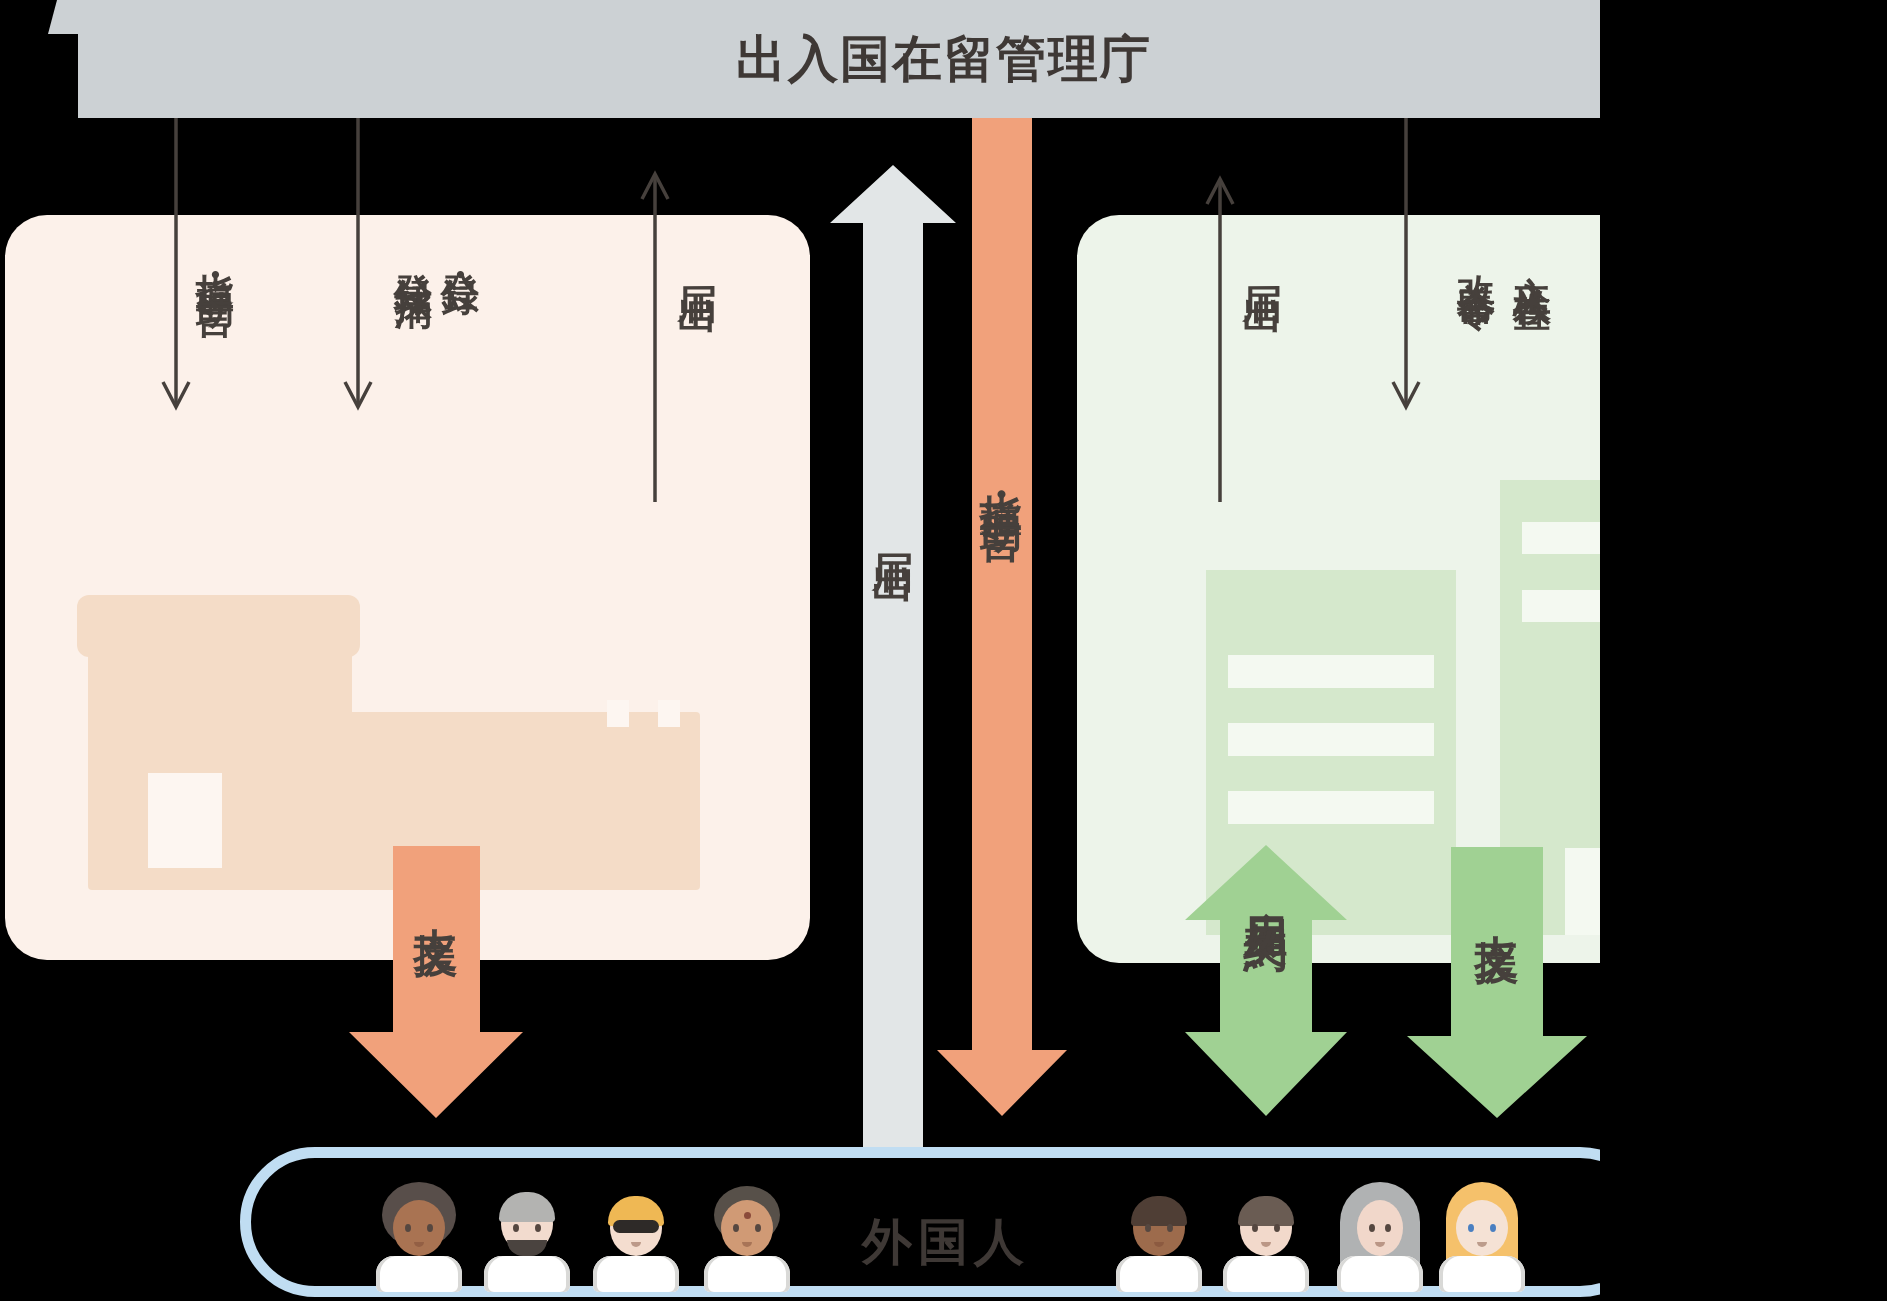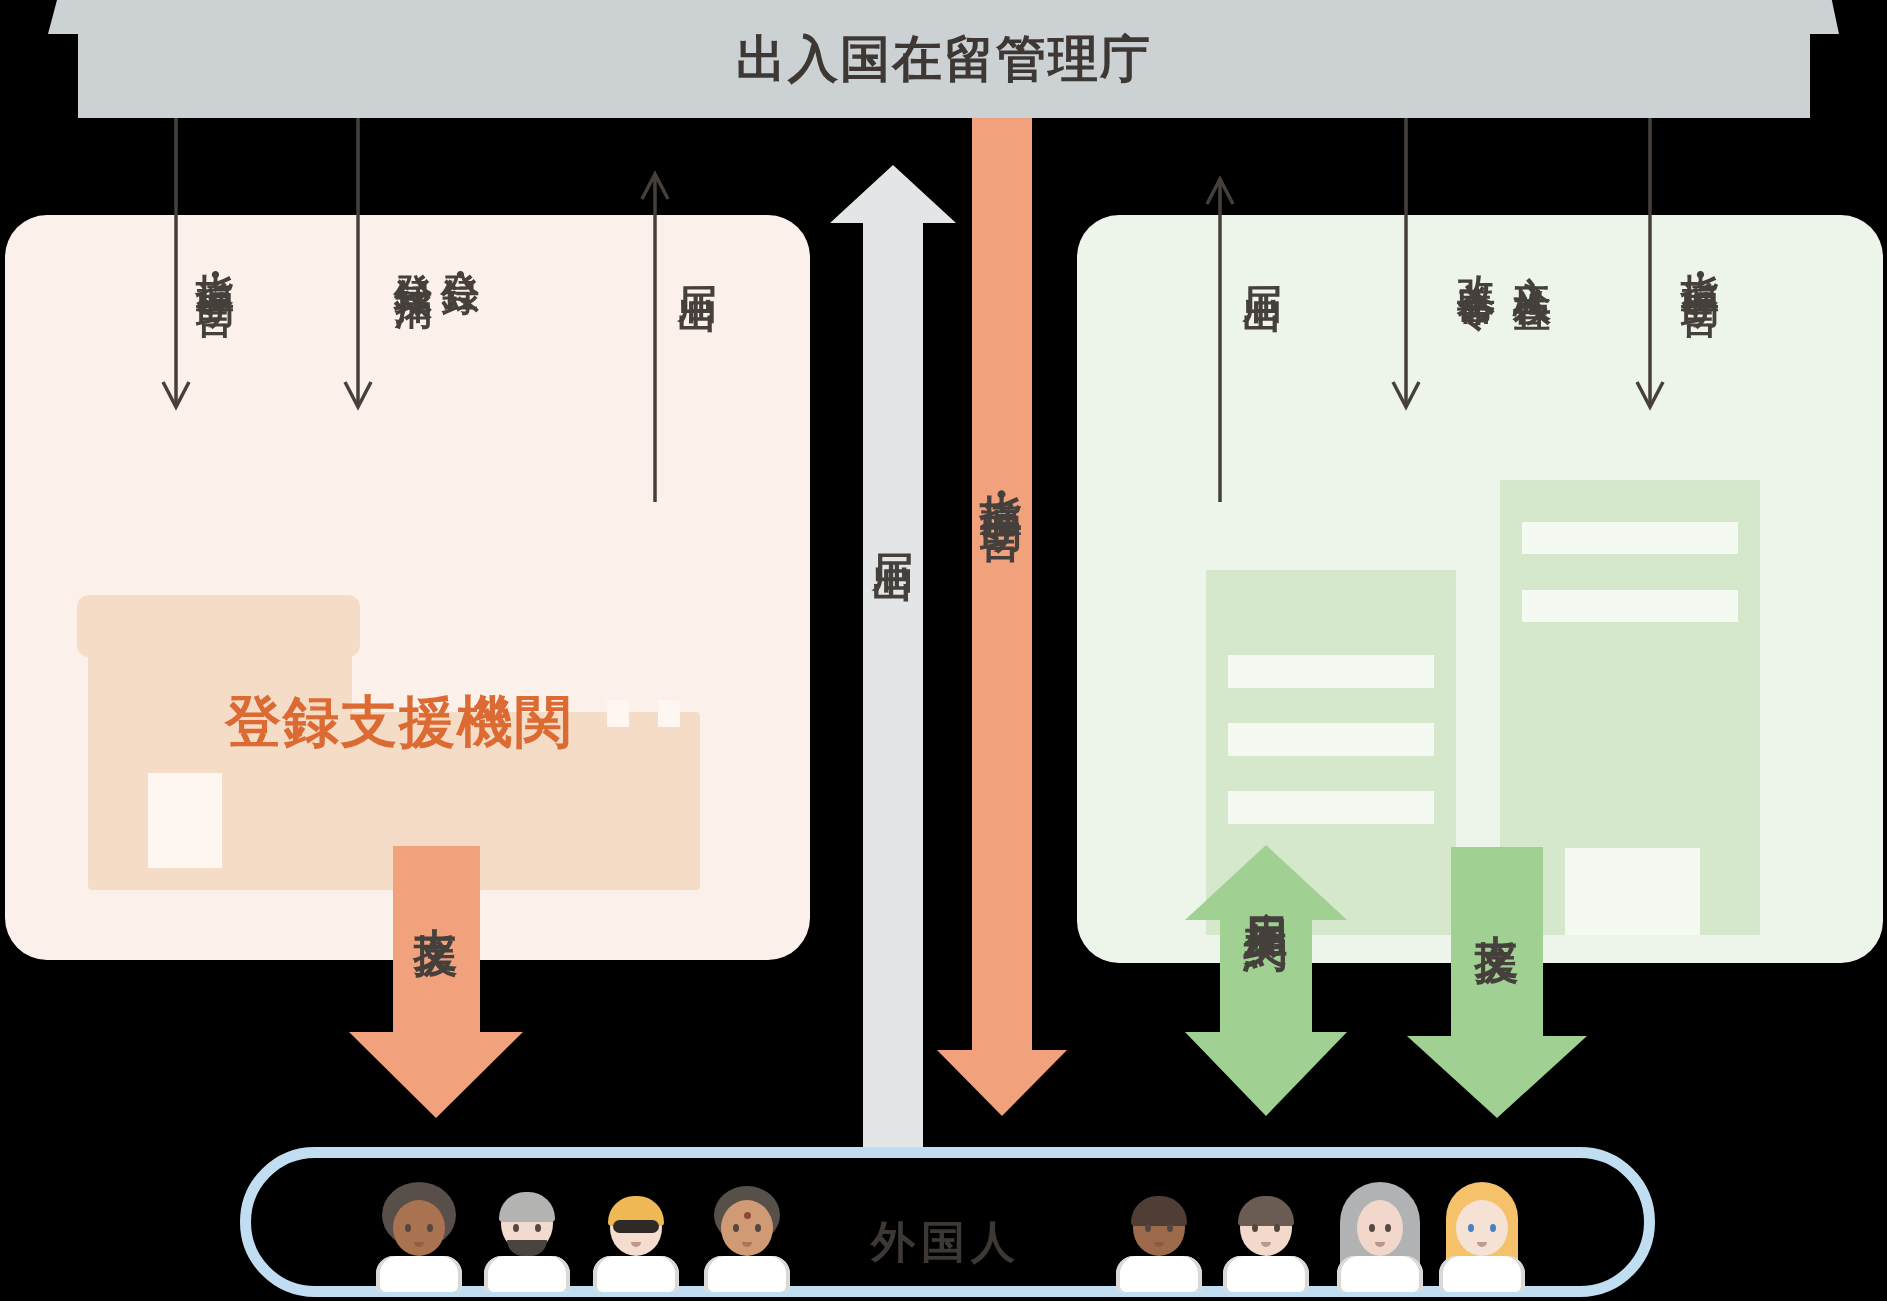--- a/index.html
+++ b/index.html
@@ -1,16 +1,16 @@
 <!DOCTYPE html>
 <html style="--gray-bar: #ccd1d4; --ink: #46403c; --ink-title: #3e3835; --pink-bg: #fcf1ea; --green-bg: #edf4ea; --peach: #f4dcc7; --green-build: #d5e8cc; --orange-title: #dc6a33; --green-title: #6bad57; --orange-deep: #d97147; --pill-border: #c0ddf2;"><head>
 <meta charset="utf-8">
 <style>
   html,body{margin:0;padding:0;background:#000;}
-  #stage{position:relative;width:1887px;height:1301px;background:#000;overflow:hidden;
+  #stage{position:relative;width:1600px;height:1301px;background:#000;overflow:hidden;
          font-family:"DejaVu Sans","Liberation Sans",sans-serif;text-decoration:underline;}
   .abs{position:absolute;}
 
   
   #topbar{left:78px;top:0;width:1732px;height:118px;background:var(--gray-bar);z-index:6;
           display:flex;align-items:center;justify-content:center;}
   #topbar-title{font-size:50px;font-weight:bold;color:var(--ink-title);letter-spacing:2px;}
   .bar-tab{top:0;width:30px;height:34px;background:var(--gray-bar);z-index:5;}
   #bar-tab-left{left:48px;clip-path:polygon(30% 0,100% 0,100% 100%,0 100%);}
   #bar-tab-right{left:1809px;clip-path:polygon(0 0,76% 0,100% 100%,0 100%);}
@@ -58,21 +58,21 @@
 
   
   #circle-note{left:566px;top:773px;width:240px;height:240px;border-radius:50%;background:var(--orange-deep);
                z-index:5;display:flex;flex-direction:column;align-items:center;justify-content:center;gap:14px;}
   #circle-note div{color:#fff;font-size:27px;font-weight:bold;line-height:1;letter-spacing:1px;}
 
   
   #pill{left:240px;top:1147px;width:1415px;height:150px;border-radius:75px;border:11px solid var(--pill-border);
         box-sizing:border-box;background:transparent;z-index:2;}
   #foreigners-label{left:946px;top:1242px;transform:translate(-50%,-50%);z-index:4;
-                    font-size:44px;font-weight:bold;color:var(--ink-title);letter-spacing:6px;white-space:nowrap;}
+                    font-size:50px;font-weight:bold;color:var(--ink-title);letter-spacing:6px;white-space:nowrap;}
 
   
   .avatar{position:absolute;top:1180px;width:86px;height:112px;z-index:3;}
   .avatar *{position:absolute;}
 </style>
 </head>
 <body>
 
 <div id="stage">
 
@@ -84,21 +84,20 @@
 
   <div class="abs org-box" id="left-box"></div>
   <div class="abs org-box" id="right-box"></div>
 
   <div class="abs pbuild" id="lb-roof"></div>
   <div class="abs pbuild" id="lb-tower"></div>
   <div class="abs pbuild" id="lb-base"></div>
   <div class="abs pwin" id="lb-door"></div>
   <div class="abs pwin" id="lb-w1"></div>
   <div class="abs pwin" id="lb-w2"></div>
-  <div class="abs" id="left-box-title">登録支援機関</div>
 
   <div class="abs gbuild" id="rb-a"></div>
   <div class="abs gbuild" id="rb-b"></div>
   <div class="abs gwin" id="rb-a1"></div>
   <div class="abs gwin" id="rb-a2"></div>
   <div class="abs gwin" id="rb-a3"></div>
   <div class="abs gwin" id="rb-b1"></div>
   <div class="abs gwin" id="rb-b2"></div>
   <div class="abs gwin" id="rb-door"></div>
 

